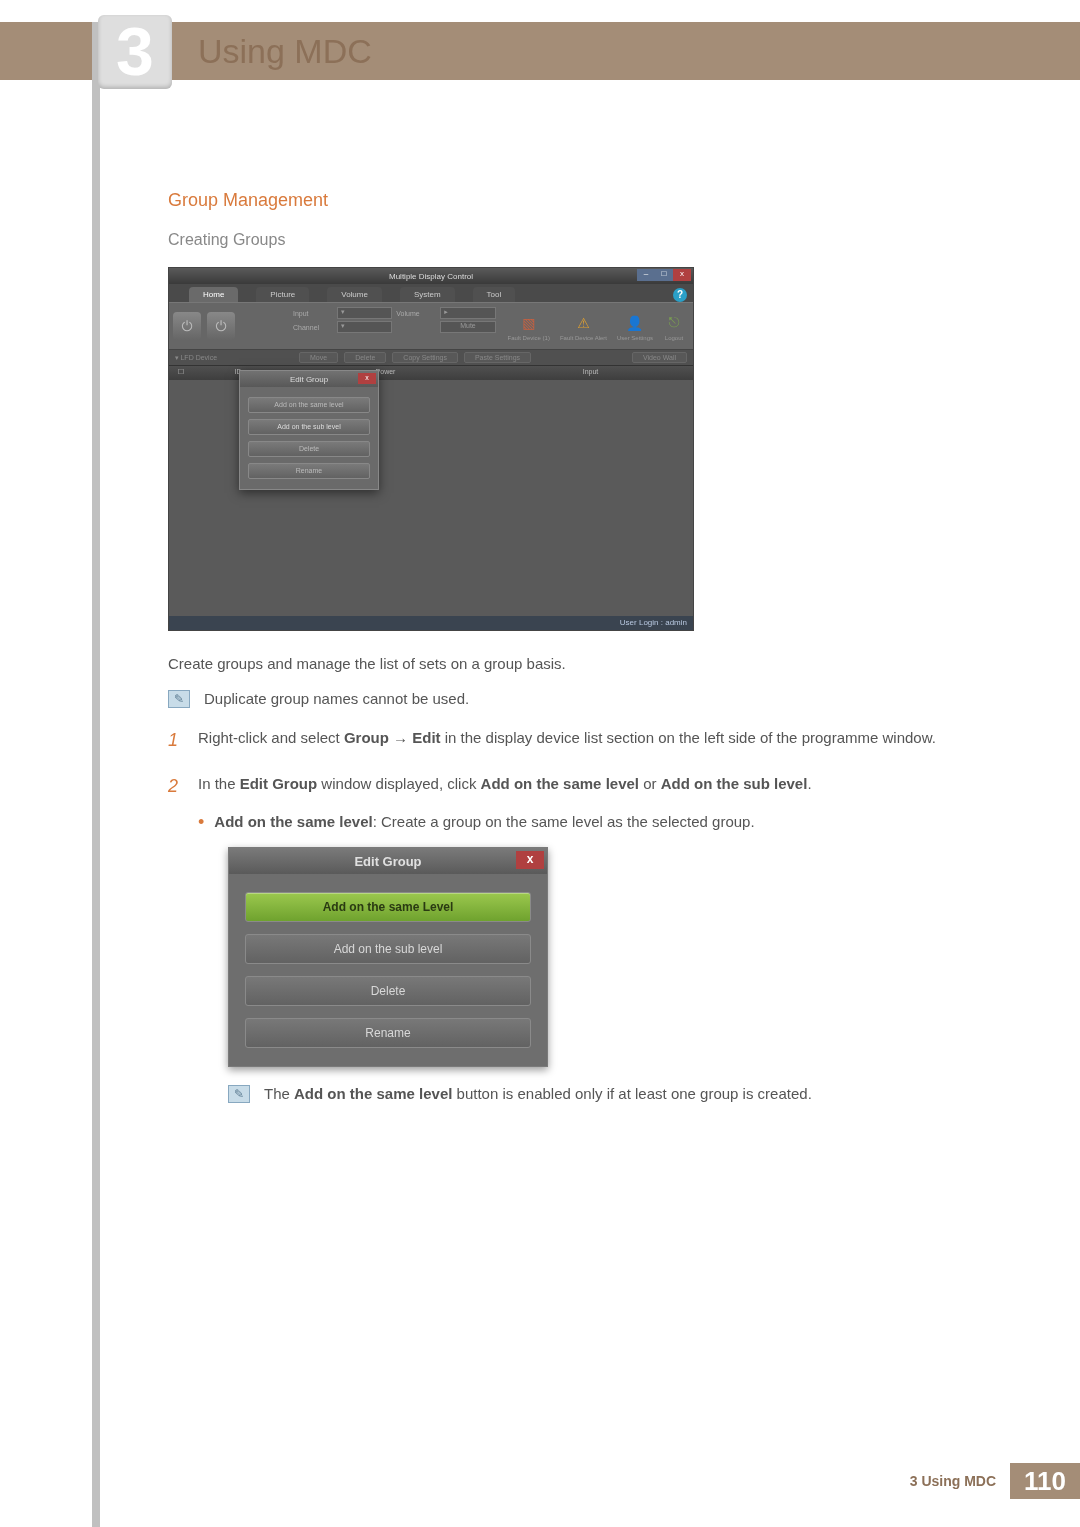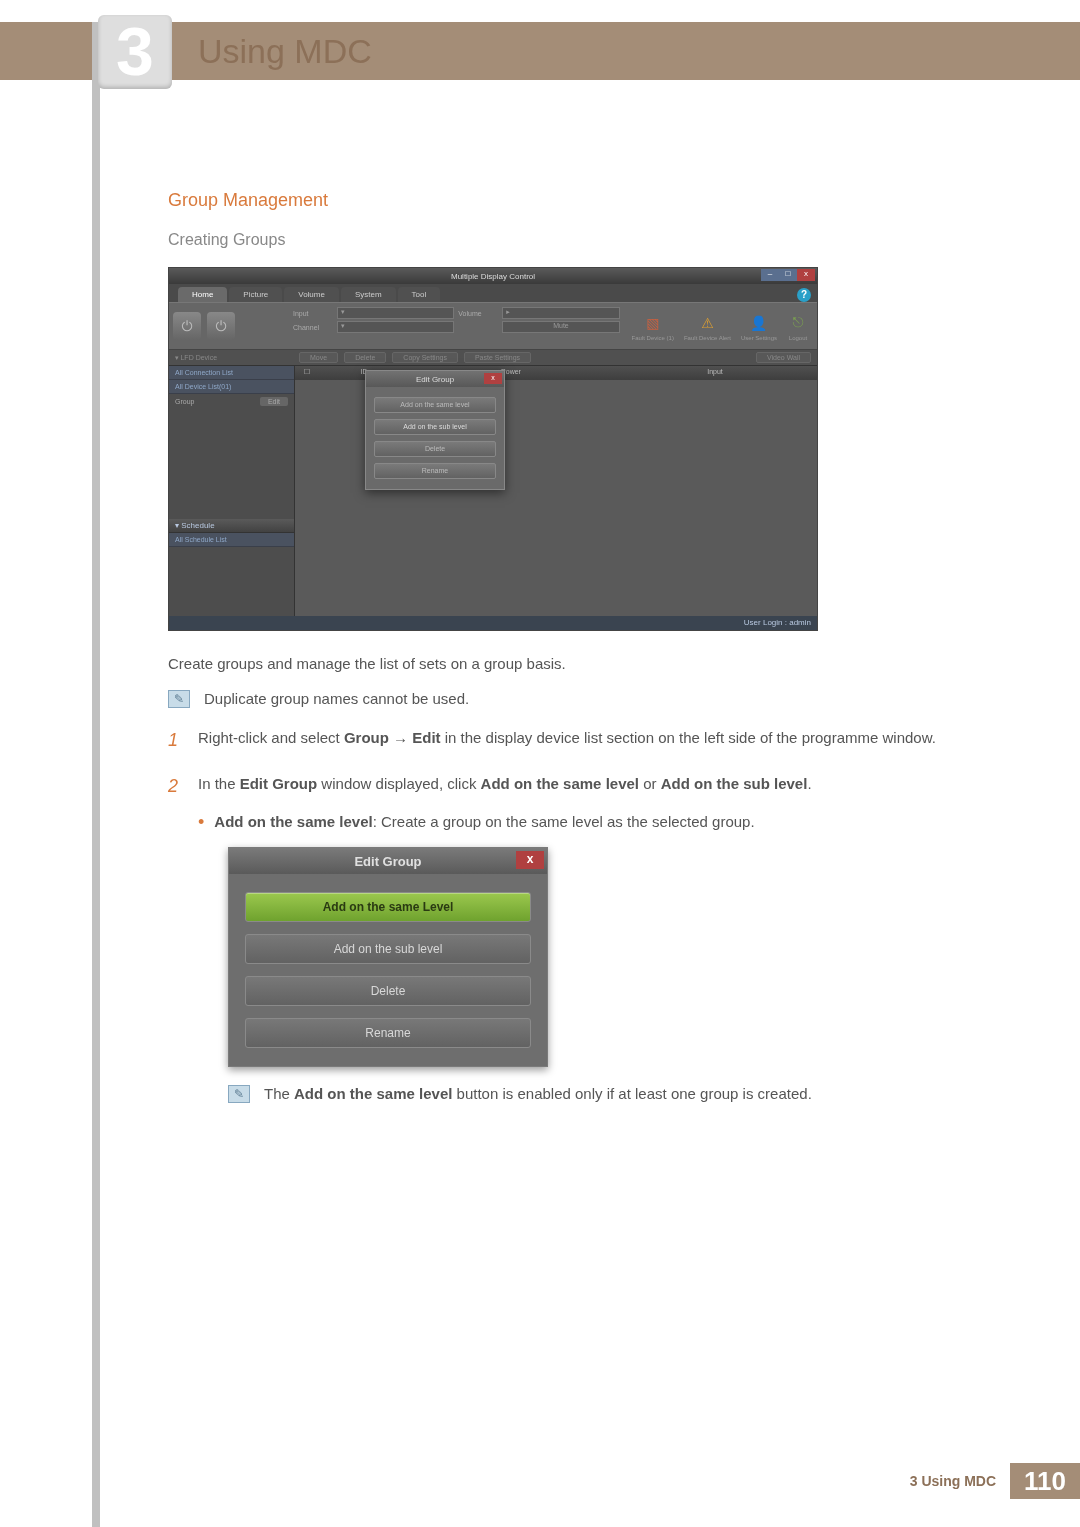--- a/index.html
+++ b/index.html
@@ -52,21 +52,21 @@
   }
   .subhead {
     color: #888;
     font-size: 16px;
     margin-bottom: 18px;
     font-weight: normal;
   }
 
   
   .mdc-window {
-    width: 650px;
+    width: 526px;
     border: 1px solid #444;
     background: #555;
     font-size: 9px;
     color: #ccc;
     position: relative;
   }
   .mdc-titlebar {
     height: 16px;
     background: linear-gradient(#5a5a5a,#3a3a3a);
     display: flex;
@@ -89,21 +89,21 @@
   .wmax { background:#5a6f8f; }
   .wclose { background:#b04040; }
   .mdc-help {
     position:absolute; right:6px; top:20px;
     width:14px;height:14px;border-radius:50%;
     background:#2aa0c8;color:#fff;font-size:10px;
     text-align:center;line-height:14px;font-weight:bold;
   }
   .mdc-tabs {
     display:flex; height:18px; align-items:flex-end;
-    background:#4a4a4a; padding-left:9px; gap:0;
+    background:#4a4a4a; padding-left:20px; gap:16px;
   }
   .mdc-tab {
     padding:3px 14px; font-size:8px; color:#ccc;
     background:#505050; border-top-left-radius:4px;
     border-top-right-radius:4px; margin-right:2px;
   }
   .mdc-tab.active { background:#6a6a6a; color:#fff; }
   .mdc-toolbar {
     display:flex; height:48px; background:#666;
     border-top:1px solid #777; border-bottom:1px solid #444;
@@ -322,31 +322,20 @@
     <div class="mdc-actionbar">
       <div class="ab-left">▾ LFD Device</div>
       <div class="ab-btn">Move</div>
       <div class="ab-btn">Delete</div>
       <div class="ab-btn">Copy Settings</div>
       <div class="ab-btn">Paste Settings</div>
       <div class="ab-spacer"></div>
       <div class="ab-btn">Video Wall</div>
     </div>
     <div class="mdc-body">
-      <div class="mdc-side">
-        <div class="side-row">All Connection List</div>
-        <div class="side-row">All Device List(01)</div>
-        <div class="side-group">
-          <span>Group</span>
-          <span class="side-edit">Edit</span>
-        </div>
-        <div class="side-fill"></div>
-        <div class="side-sec">▾ Schedule</div>
-        <div class="side-row">All Schedule List</div>
-      </div>
       <div class="mdc-main">
         <div class="main-head">
           <div class="mh-col mh-chk">☐</div>
           <div class="mh-col mh-id">ID</div>
           <div class="mh-col mh-pw">Power</div>
           <div class="mh-col mh-in">Input</div>
         </div>
         <div class="edit-popup">
           <div class="ep-title">
             <span>Edit Group</span>

